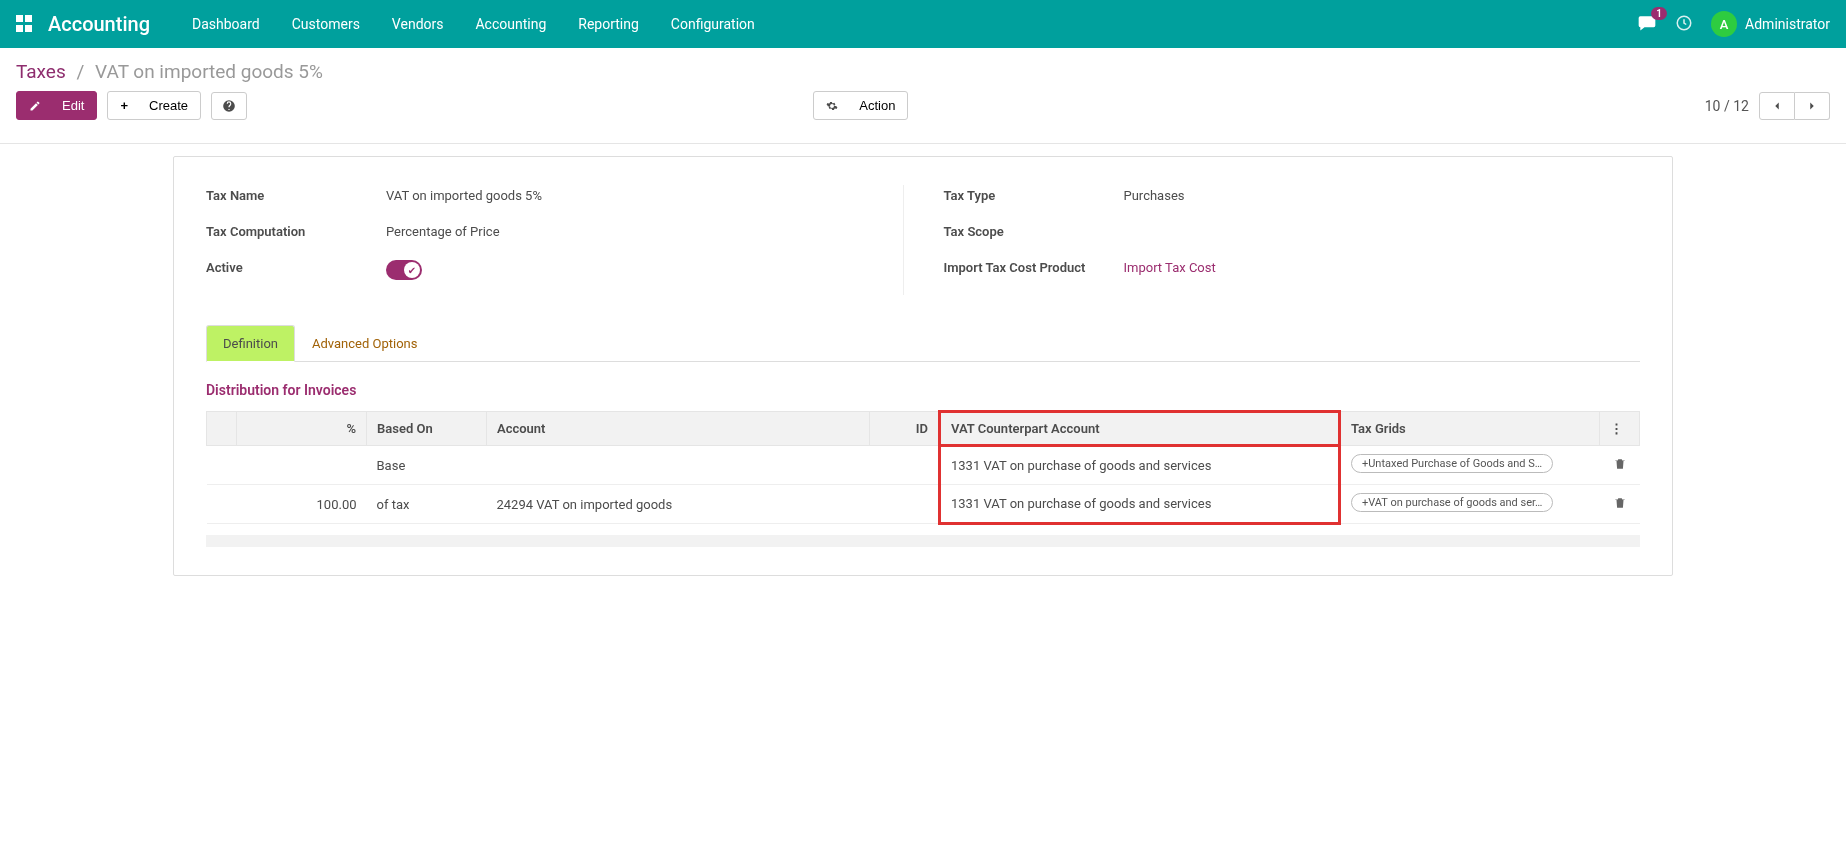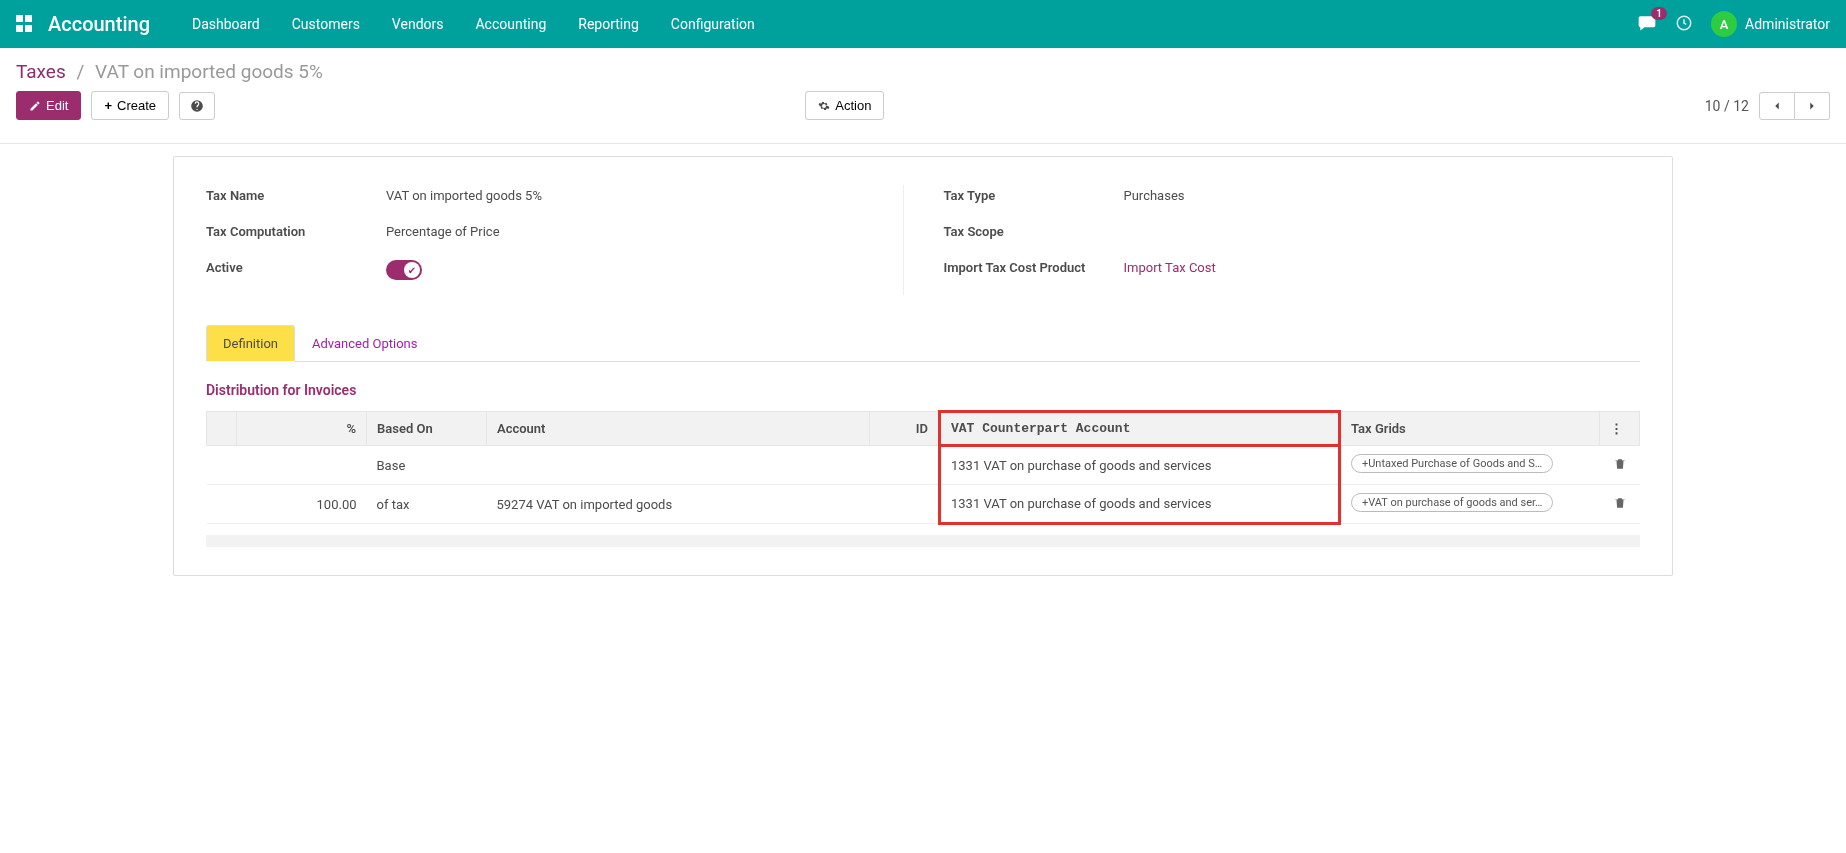--- a/index.html
+++ b/index.html
@@ -19,21 +19,21 @@
 .clock-icon svg { width:18px; height:18px; fill:none; stroke:#fff; stroke-width:2; }
 .user-box { display:flex; align-items:center; gap:8px; cursor:pointer; }
 .avatar { width:26px; height:26px; border-radius:50%; background:#2ecc40; color:#fff; display:flex; align-items:center; justify-content:center; font-size:13px; font-weight:500; }
 
 .control-bar { padding:12px 16px 23px; border-bottom:1px solid #e5e5e5; }
 .breadcrumb { margin-bottom:8px; font-size:19px; }
 .breadcrumb a { color:#8e2d6e; text-decoration:none; }
 .breadcrumb .sep { color:#999; margin:0 6px; }
 .breadcrumb .current { color:#999; }
 .ctrl-row { display:flex; align-items:center; }
-.btn { border:1px solid #ccc; background:#fff; padding:6px 12px; border-radius:3px; cursor:pointer; font-size:13px; display:inline-flex; align-items:center; gap:5px; }
+.btn { border:1px solid #ccc; background:#fff; padding:6px 12px; border-radius:3px; cursor:pointer; font-size:13px; display:inline-flex; align-items:center; gap:21px; }
 .btn-primary { background:#9b2d6f; border-color:#9b2d6f; color:#fff; }
 .btn-group { display:flex; gap:10px; align-items:center; }
 .ctrl-center { flex:1; display:flex; justify-content:center; margin-left:-230px; }
 .ctrl-pager { display:flex; align-items:center; gap:10px; color:#555; }
 .pager-btns { display:flex; }
 .pager-btns .btn { border-radius:0; padding:6px 10px; }
 .pager-btns .btn:first-child { border-radius:3px 0 0 3px; }
 .pager-btns .btn:last-child { border-radius:0 3px 3px 0; border-left:none; }
 
 .sheet-wrap { padding:12px 8px; }
@@ -42,22 +42,22 @@
 .form-col { flex:1; border-right:1px solid #eee; padding-right:30px; }
 .form-col:last-child { border-right:none; }
 .field-row { display:flex; margin-bottom:12px; min-height:24px; }
 .field-label { width:180px; font-weight:600; color:#4c4c4c; font-size:13px; padding-top:3px; }
 .field-value { flex:1; font-size:13px; padding-top:3px; }
 .field-value.link { color:#9b2d6f; cursor:pointer; }
 .toggle { width:36px; height:20px; background:#9b2d6f; border-radius:10px; position:relative; cursor:pointer; display:inline-block; }
 .toggle::after { content:"✔"; position:absolute; right:2px; top:2px; width:16px; height:16px; background:#fff; border-radius:50%; color:#9b2d6f; font-size:10px; display:flex; align-items:center; justify-content:center; }
 
 .tabs { display:flex; border-bottom:1px solid #ddd; margin-bottom:20px; }
-.tab { padding:10px 16px; cursor:pointer; font-size:13px; color:#a21caf; border:1px solid transparent; margin-bottom:-1px; }
-.tab.active { color:#4c4c4c; border-color:#ddd #ddd #fff; background:#fde047; border-radius:3px 3px 0 0; }
+.tab { padding:10px 16px; cursor:pointer; font-size:13px; color:#a16207; border:1px solid transparent; margin-bottom:-1px; }
+.tab.active { color:#4c4c4c; border-color:#ddd #ddd #fff; background:#bef264; border-radius:3px 3px 0 0; }
 
 .section-title { color:#9b2d6f; font-weight:600; font-size:14px; margin:16px 0 12px; }
 table.dist { width:100%; border-collapse:collapse; font-size:13px; }
 table.dist th { background:#f2f2f2; text-align:left; padding:8px 10px; font-weight:600; border:1px solid #e5e5e5; color:#4c4c4c; }
 table.dist th.right { text-align:right; }
 table.dist td { padding:8px 10px; border-bottom:1px solid #eee; vertical-align:middle; }
 table.dist td.right { text-align:right; }
 .highlight-col { border:3px solid #e03131 !important; }
 .tag-chip { display:inline-block; border:1px solid #bbb; border-radius:11px; padding:2px 10px; font-size:11px; color:#555; max-width:210px; white-space:nowrap; overflow:hidden; text-overflow:ellipsis; }
 .trash { cursor:pointer; color:#666; }
@@ -201,21 +201,21 @@
     <div class="section-title">Distribution for Invoices</div>
 
     <table class="dist">
       <thead>
         <tr>
           <th style="width:30px;"></th>
           <th class="right" style="width:130px;">%</th>
           <th style="width:120px;">Based On</th>
           <th>Account</th>
           <th class="right" style="width:70px;">ID</th>
-          <th class="highlight-col" style="width:400px;font-family:Liberation Mono, monospace;">VAT Counterpart Account</th>
+          <th class="highlight-col" style="width:400px;">VAT Counterpart Account</th>
           <th style="width:260px;">Tax Grids</th>
           <th style="width:40px;" class="kebab">⋮</th>
         </tr>
       </thead>
       <tbody>
         <tr>
           <td></td>
           <td class="right"></td>
           <td>Base</td>
           <td></td>
@@ -223,21 +223,21 @@
           <td style="border-left:3px solid #e03131;border-right:3px solid #e03131;">1331 VAT on purchase of goods and services</td>
           <td><span class="tag-chip">+Untaxed Purchase of Goods and S…</span></td>
           <td class="kebab"><span class="trash"><svg viewBox="0 0 24 24" width="14" height="14" fill="#666">
                   <path d="M6 7h12l-1 13H7L6 7zm3-3h6l1 2H8l1-2zM4 6h16v1H4z"></path>
                 </svg></span></td>
         </tr>
         <tr>
           <td></td>
           <td class="right">100.00</td>
           <td>of tax</td>
-          <td>59274 VAT on imported goods</td>
+          <td>24294 VAT on imported goods</td>
           <td class="right"></td>
           <td style="border-left:3px solid #e03131;border-right:3px solid #e03131;border-bottom:3px solid #e03131;">1331 VAT on purchase of goods and services</td>
           <td><span class="tag-chip">+VAT on purchase of goods and ser…</span></td>
           <td class="kebab"><span class="trash"><svg viewBox="0 0 24 24" width="14" height="14" fill="#666">
                   <path d="M6 7h12l-1 13H7L6 7zm3-3h6l1 2H8l1-2zM4 6h16v1H4z"></path>
                 </svg></span></td>
         </tr>
       </tbody>
     </table>
 

